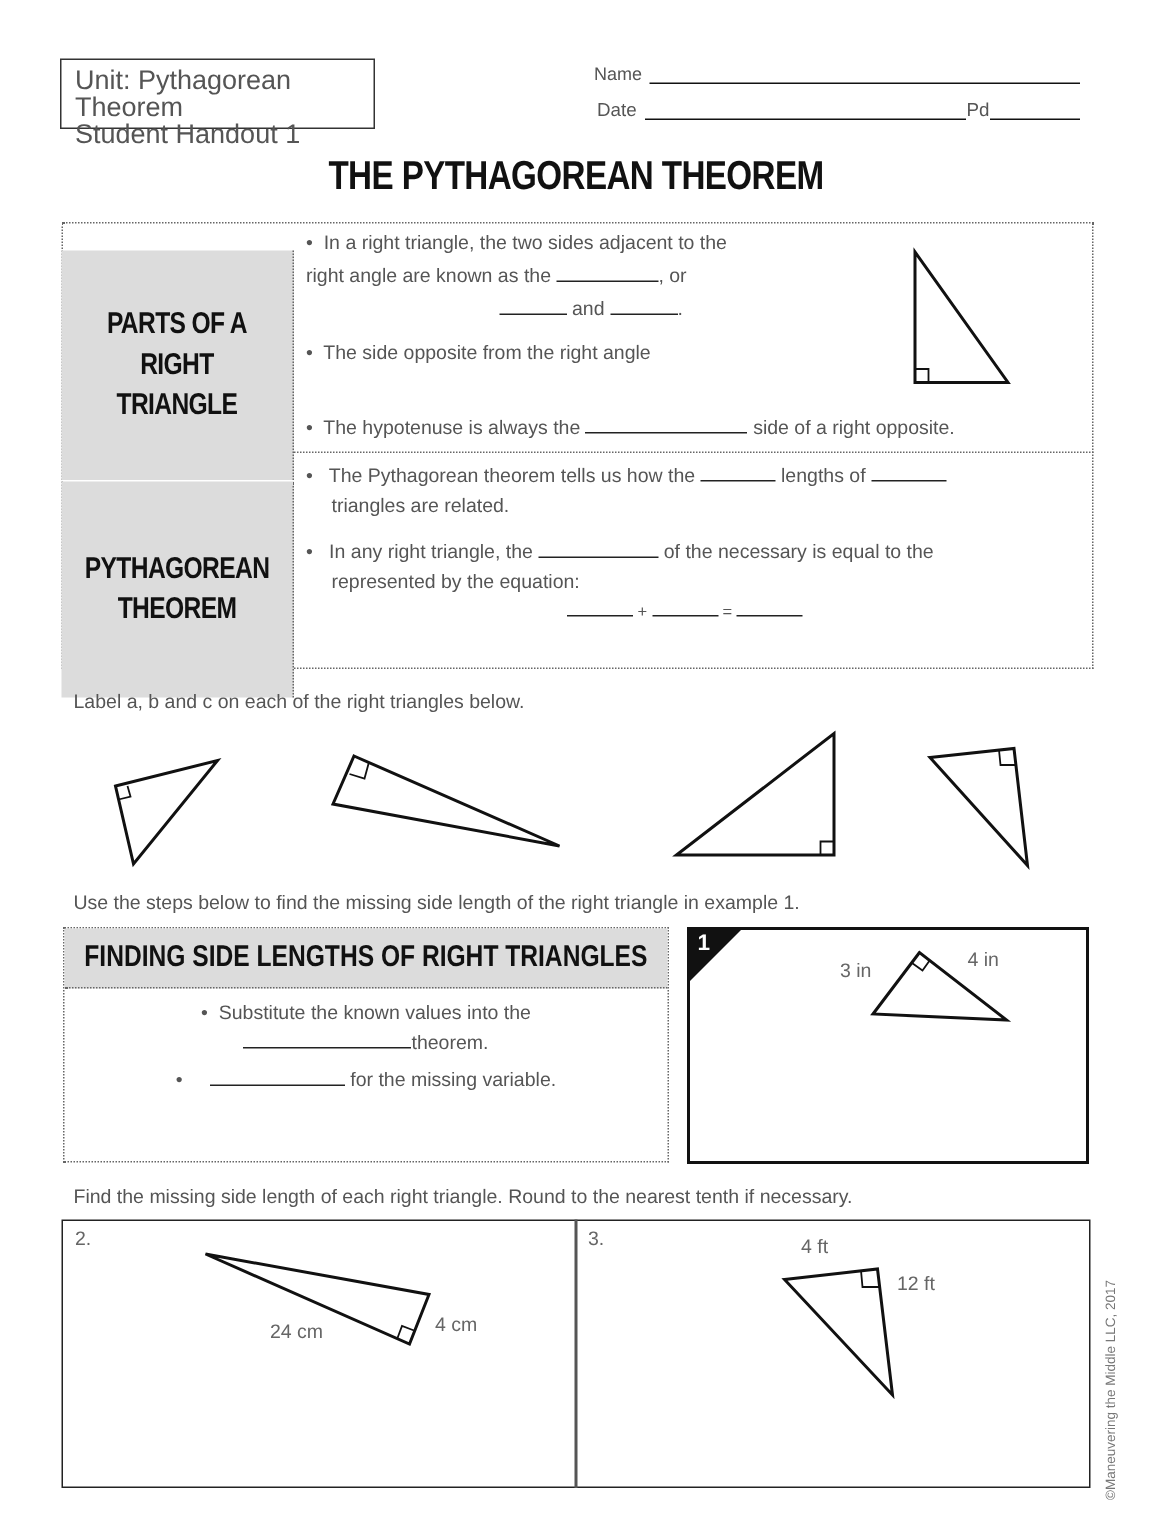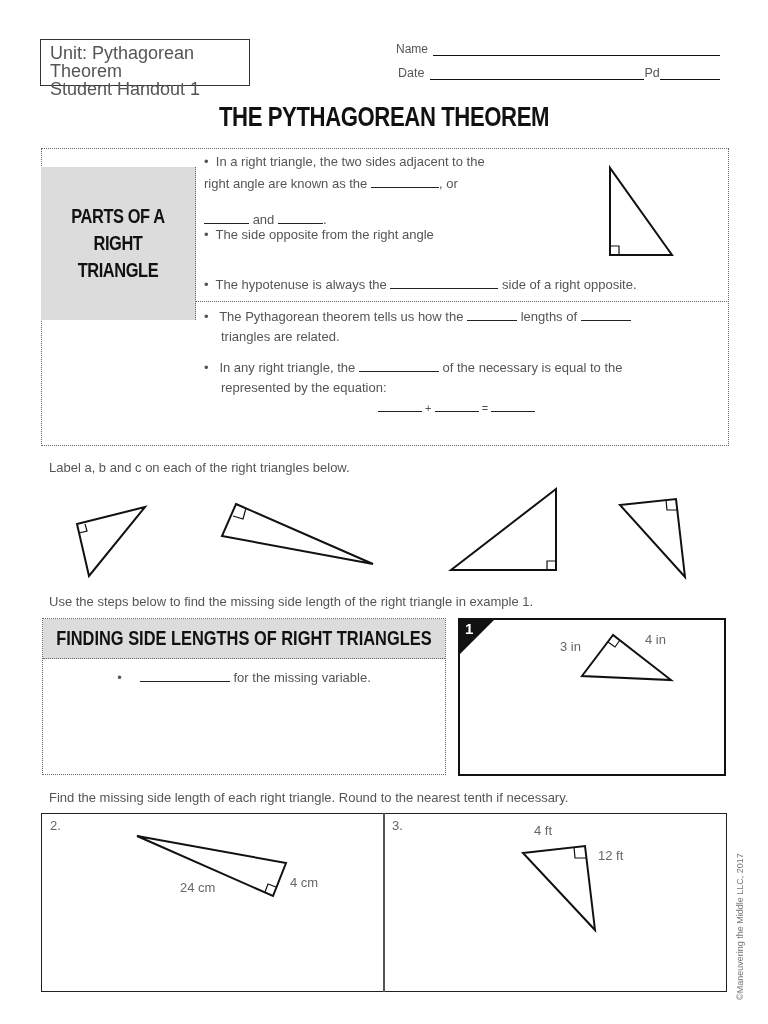--- a/index.html
+++ b/index.html
@@ -82,21 +82,21 @@
 
   <div class="abs txt" style="left:163px; top:4px; width:380px;">
     <div>
       <span>•</span>&nbsp;
       <span>In a right triangle, the two sides adjacent to the</span>
     </div>
     <div style="margin-top:2px;">
       <span>right angle are known as the</span>
       <span class="blank" style="width:68px;"></span><span>, or</span>
     </div>
-    <div style="margin-top:16px;">
+    <div style="margin-top:2px;text-align:center;">
       <span class="blank" style="width:45px;"></span>
       <span>and</span>
       <span class="blank" style="width:45px;"></span><span>.</span>
     </div>
   </div>
 
   <div class="abs txt" style="left:163px; top:77px; width:380px;">
     <div>
       <span>•</span>&nbsp;
       <span>The side opposite from the right angle</span>
@@ -110,20 +110,26 @@
     <span>side of a right opposite.</span>
   </div>
 
   <svg class="tri" style="left:565px; top:18px;" width="80" height="92">
     <polygon points="4,2 4,89 66,89"></polygon>
     <polyline class="ra" points="4,80 13,80 13,89"></polyline>
   </svg>
 </div>
 
 <div class="abs row2">
+  <div class="side-cell">
+    <div>
+      <span>PYTHAGOREAN</span>
+      <span>THEOREM</span>
+    </div>
+  </div>
 
   <div class="abs txt" style="left:163px; top:5px; width:520px;">
     <div>
       <span>•</span>&nbsp;&nbsp;
       <span>The Pythagorean theorem tells us how the</span>
       <span class="blank" style="width:50px;"></span>
       <span>lengths of</span>
       <span class="blank" style="width:50px;"></span>
     </div>
     <div style="padding-left:17px;">triangles are related.</div>
@@ -164,20 +170,25 @@
   <polyline class="ra" points="666,500 667,510 677,510"></polyline>
 </svg>
 
 <div class="abs instr" style="left:49px; top:594px;">Use the steps below to find the missing side length of the right triangle in example 1.</div>
 
 <div class="abs steps-box">
   <div class="steps-head">
     <span>FINDING SIDE LENGTHS OF RIGHT TRIANGLES</span>
   </div>
   <div class="steps-body">
+    <div style="line-height:20px; margin-top:2px;">
+      <span>•</span>&nbsp;
+      <span>Substitute the known values into the</span><br>
+      <span class="blank" style="width:112px;"></span><span>theorem.</span>
+    </div>
     <div style="margin-top:4px;">
       <span>•</span>&nbsp;&nbsp;&nbsp;&nbsp;
       <span class="blank" style="width:90px;"></span>
       <span>for the missing variable.</span>
     </div>
   </div>
 </div>
 
 <div class="abs ex-box">
   <div class="corner"></div>

